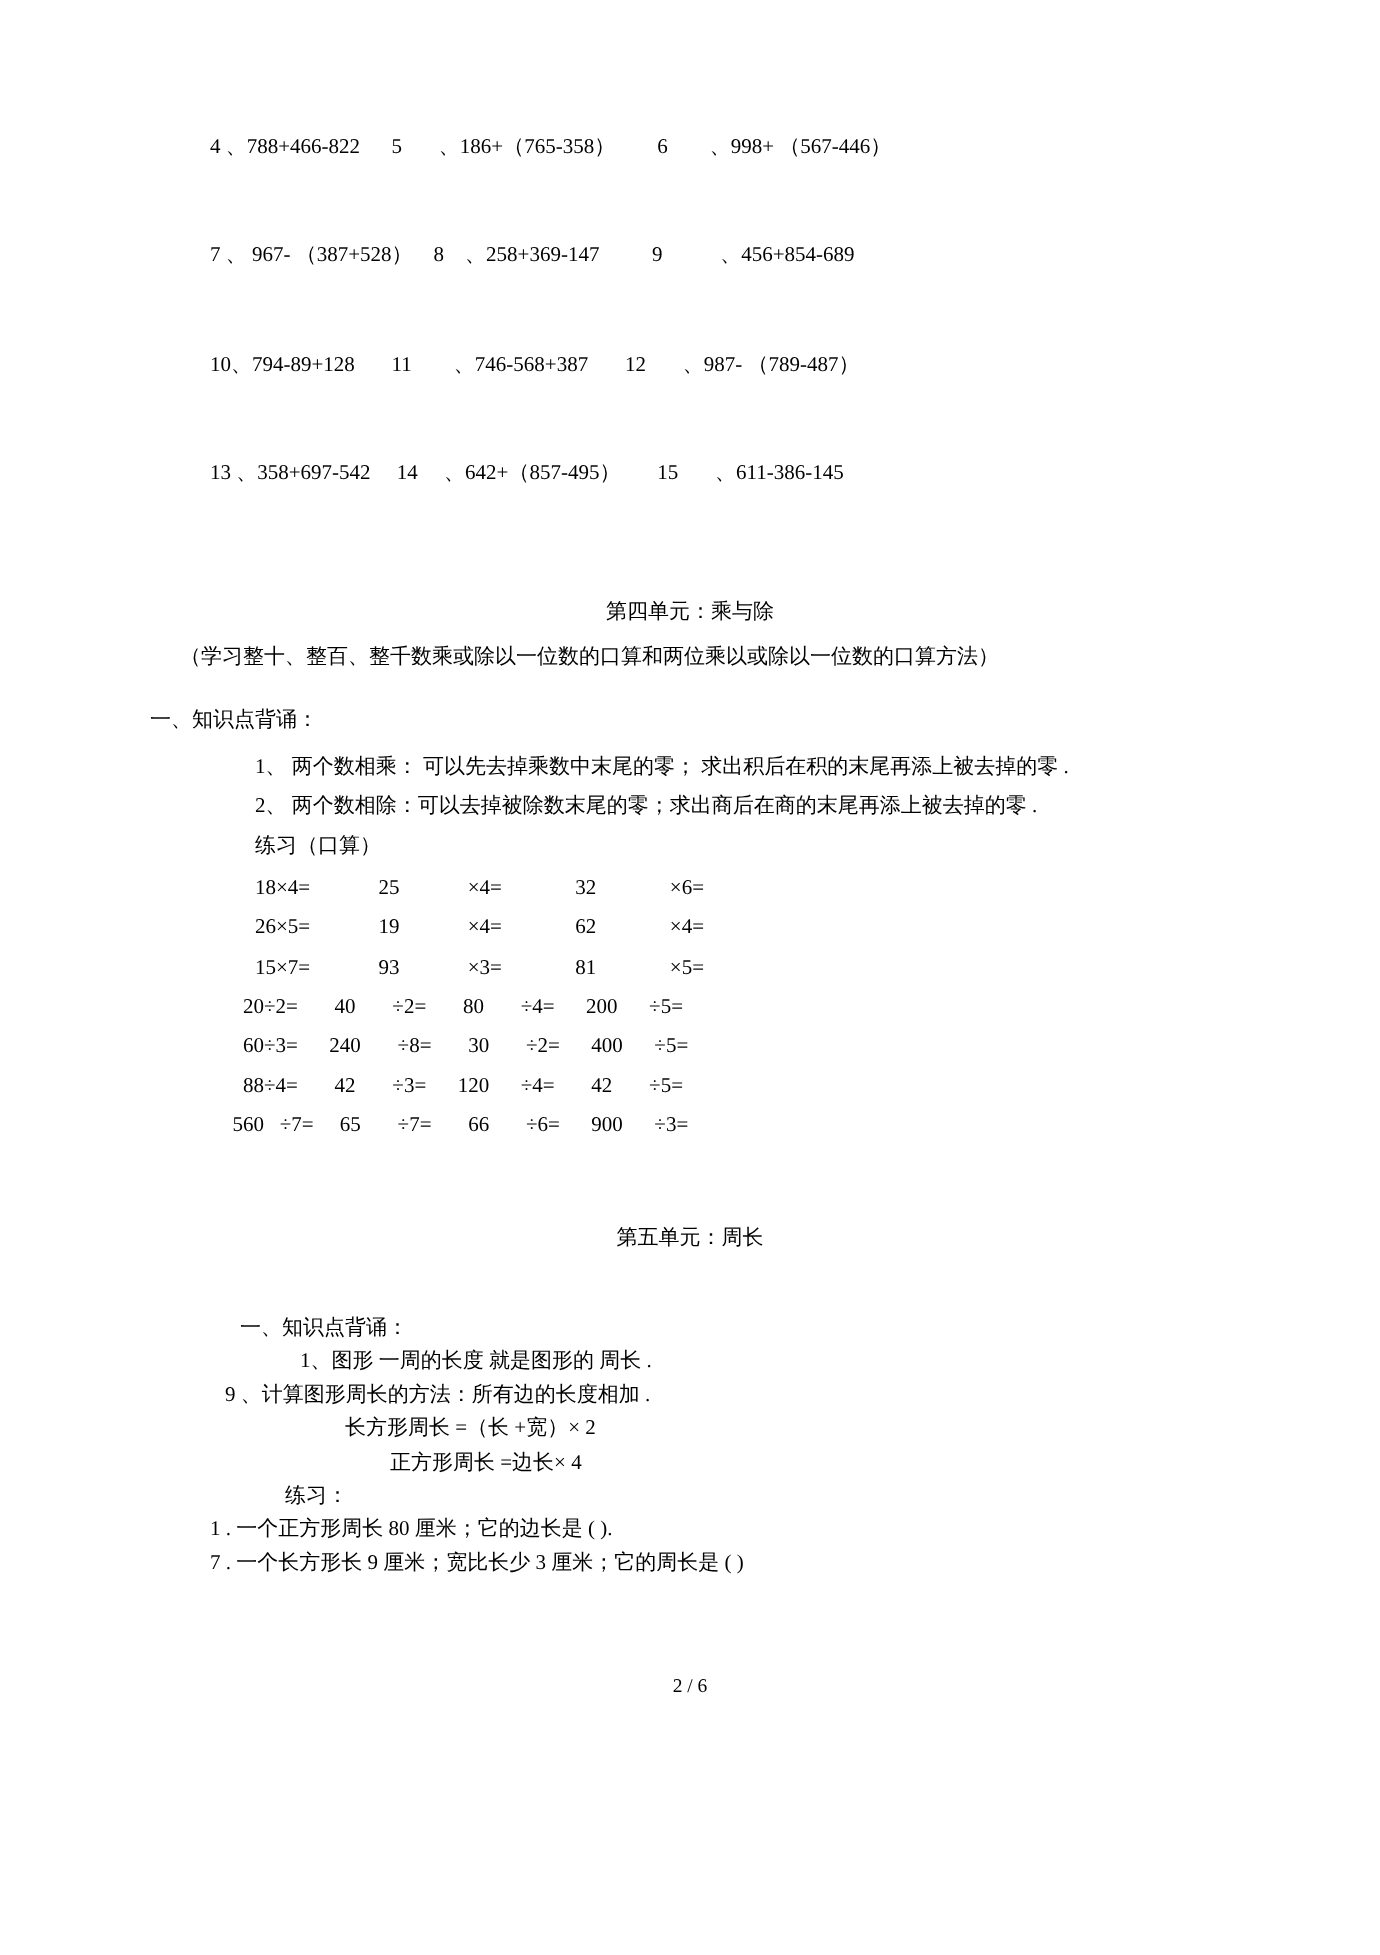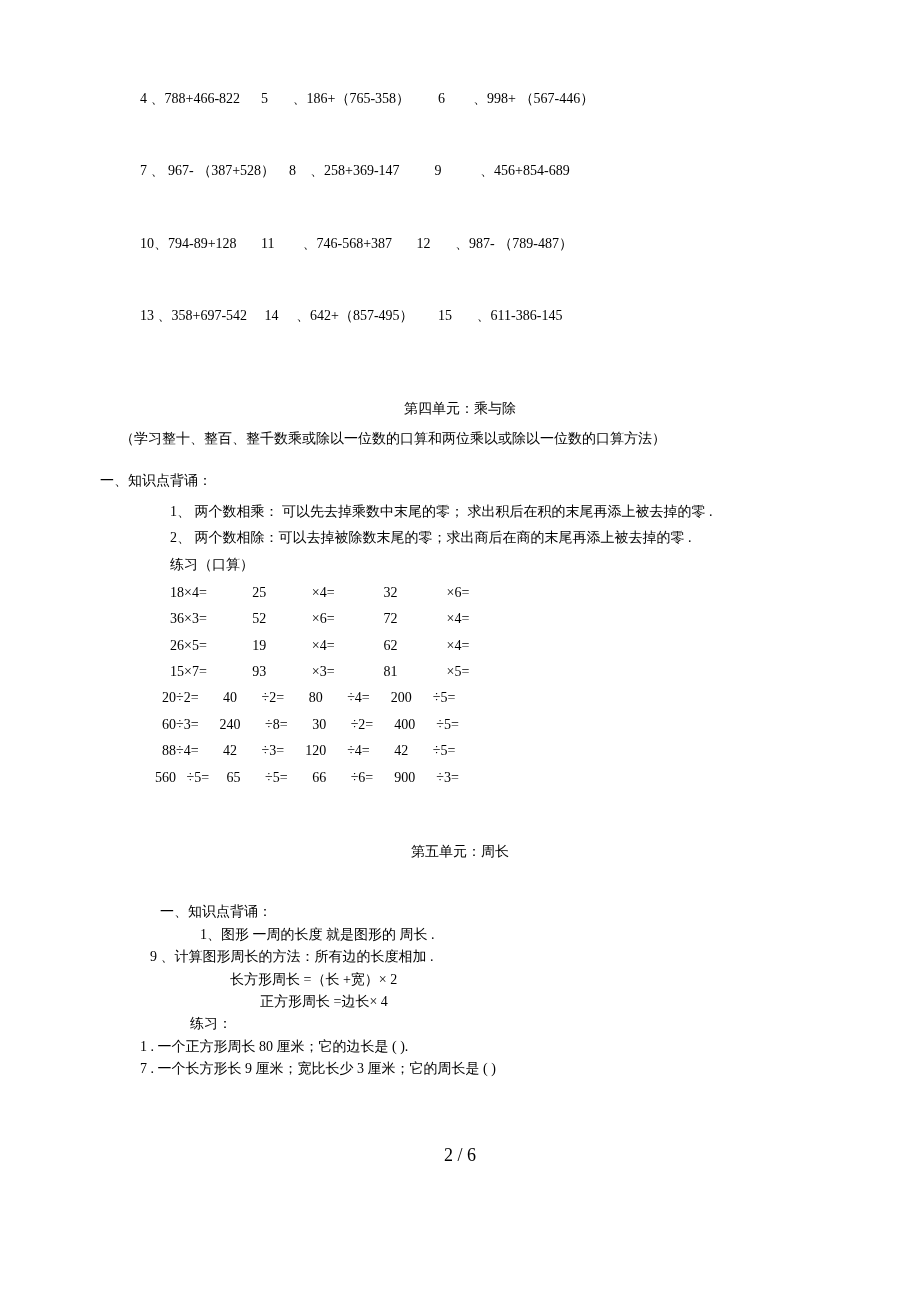--- a/index.html
+++ b/index.html
@@ -44,21 +44,21 @@
     .calc-table td {
       padding: 2px 0;
       white-space: pre;
     }
     .indent1 { margin-left: 100px; }
     .indent2 { margin-left: 140px; }
     .indent3 { margin-left: 170px; }
     .page-footer {
       text-align: center;
       margin-top: 60px;
-      font-size: 18px;
+      font-size: 13px;
     }
     .gap { height: 30px; }
   </style>
 </head>
 <body>
 
 <div class="problem-row">4 、788+466-822      5       、186+（765-358）        6        、998+ （567-446）</div>
 <div class="problem-row">7 、 967- （387+528）    8    、258+369-147          9           、456+854-689</div>
 <div class="problem-row">10、794-89+128       11        、746-568+387       12       、987- （789-487）</div>
 <div class="problem-row" style="margin-bottom:70px">13 、358+697-542     14     、642+（857-495）       15       、611-386-145</div>
@@ -70,44 +70,41 @@
 <div class="point">1、  两个数相乘：  可以先去掉乘数中末尾的零；     求出积后在积的末尾再添上被去掉的零           .</div>
 <div class="point">2、  两个数相除：可以去掉被除数末尾的零；求出商后在商的末尾再添上被去掉的零                  .</div>
 <div class="practice-label">练习（口算）</div>
 
 <table class="calc-table">
   <tbody>
   <tr>
         <td>18×4=             25             ×4=              32              ×6=</td>
       </tr>
   <tr>
-        <td>36×3=             52             ×6=              72              ×4=</td>
-      </tr>
-  <tr>
         <td>26×5=             19             ×4=              62              ×4=</td>
       </tr>
   <tr>
         <td>15×7=             93             ×3=              81              ×5=</td>
       </tr>
 </tbody>
   </table>
 
 <table class="calc-table" style="margin-left:95px">
   <tbody>
       <tr>
         <td>  20÷2=       40       ÷2=       80       ÷4=      200      ÷5=</td>
       </tr>
   <tr>
         <td>  60÷3=      240       ÷8=       30       ÷2=      400      ÷5=</td>
       </tr>
   <tr>
         <td>  88÷4=       42       ÷3=      120      ÷4=       42       ÷5=</td>
       </tr>
   <tr>
-        <td>560   ÷5=     65       ÷5=       66       ÷6=      900      ÷3=</td>
+        <td>560   ÷7=     65       ÷7=       66       ÷6=      900      ÷3=</td>
       </tr>
 </tbody>
   </table>
 
 <div class="gap"></div>
 <div class="section-title">第五单元：周长</div>
 <div class="gap"></div>
 
 <div class="indent1">一、知识点背诵：</div>
 <div class="indent2">1、图形 一周的长度  就是图形的   周长 .</div>

